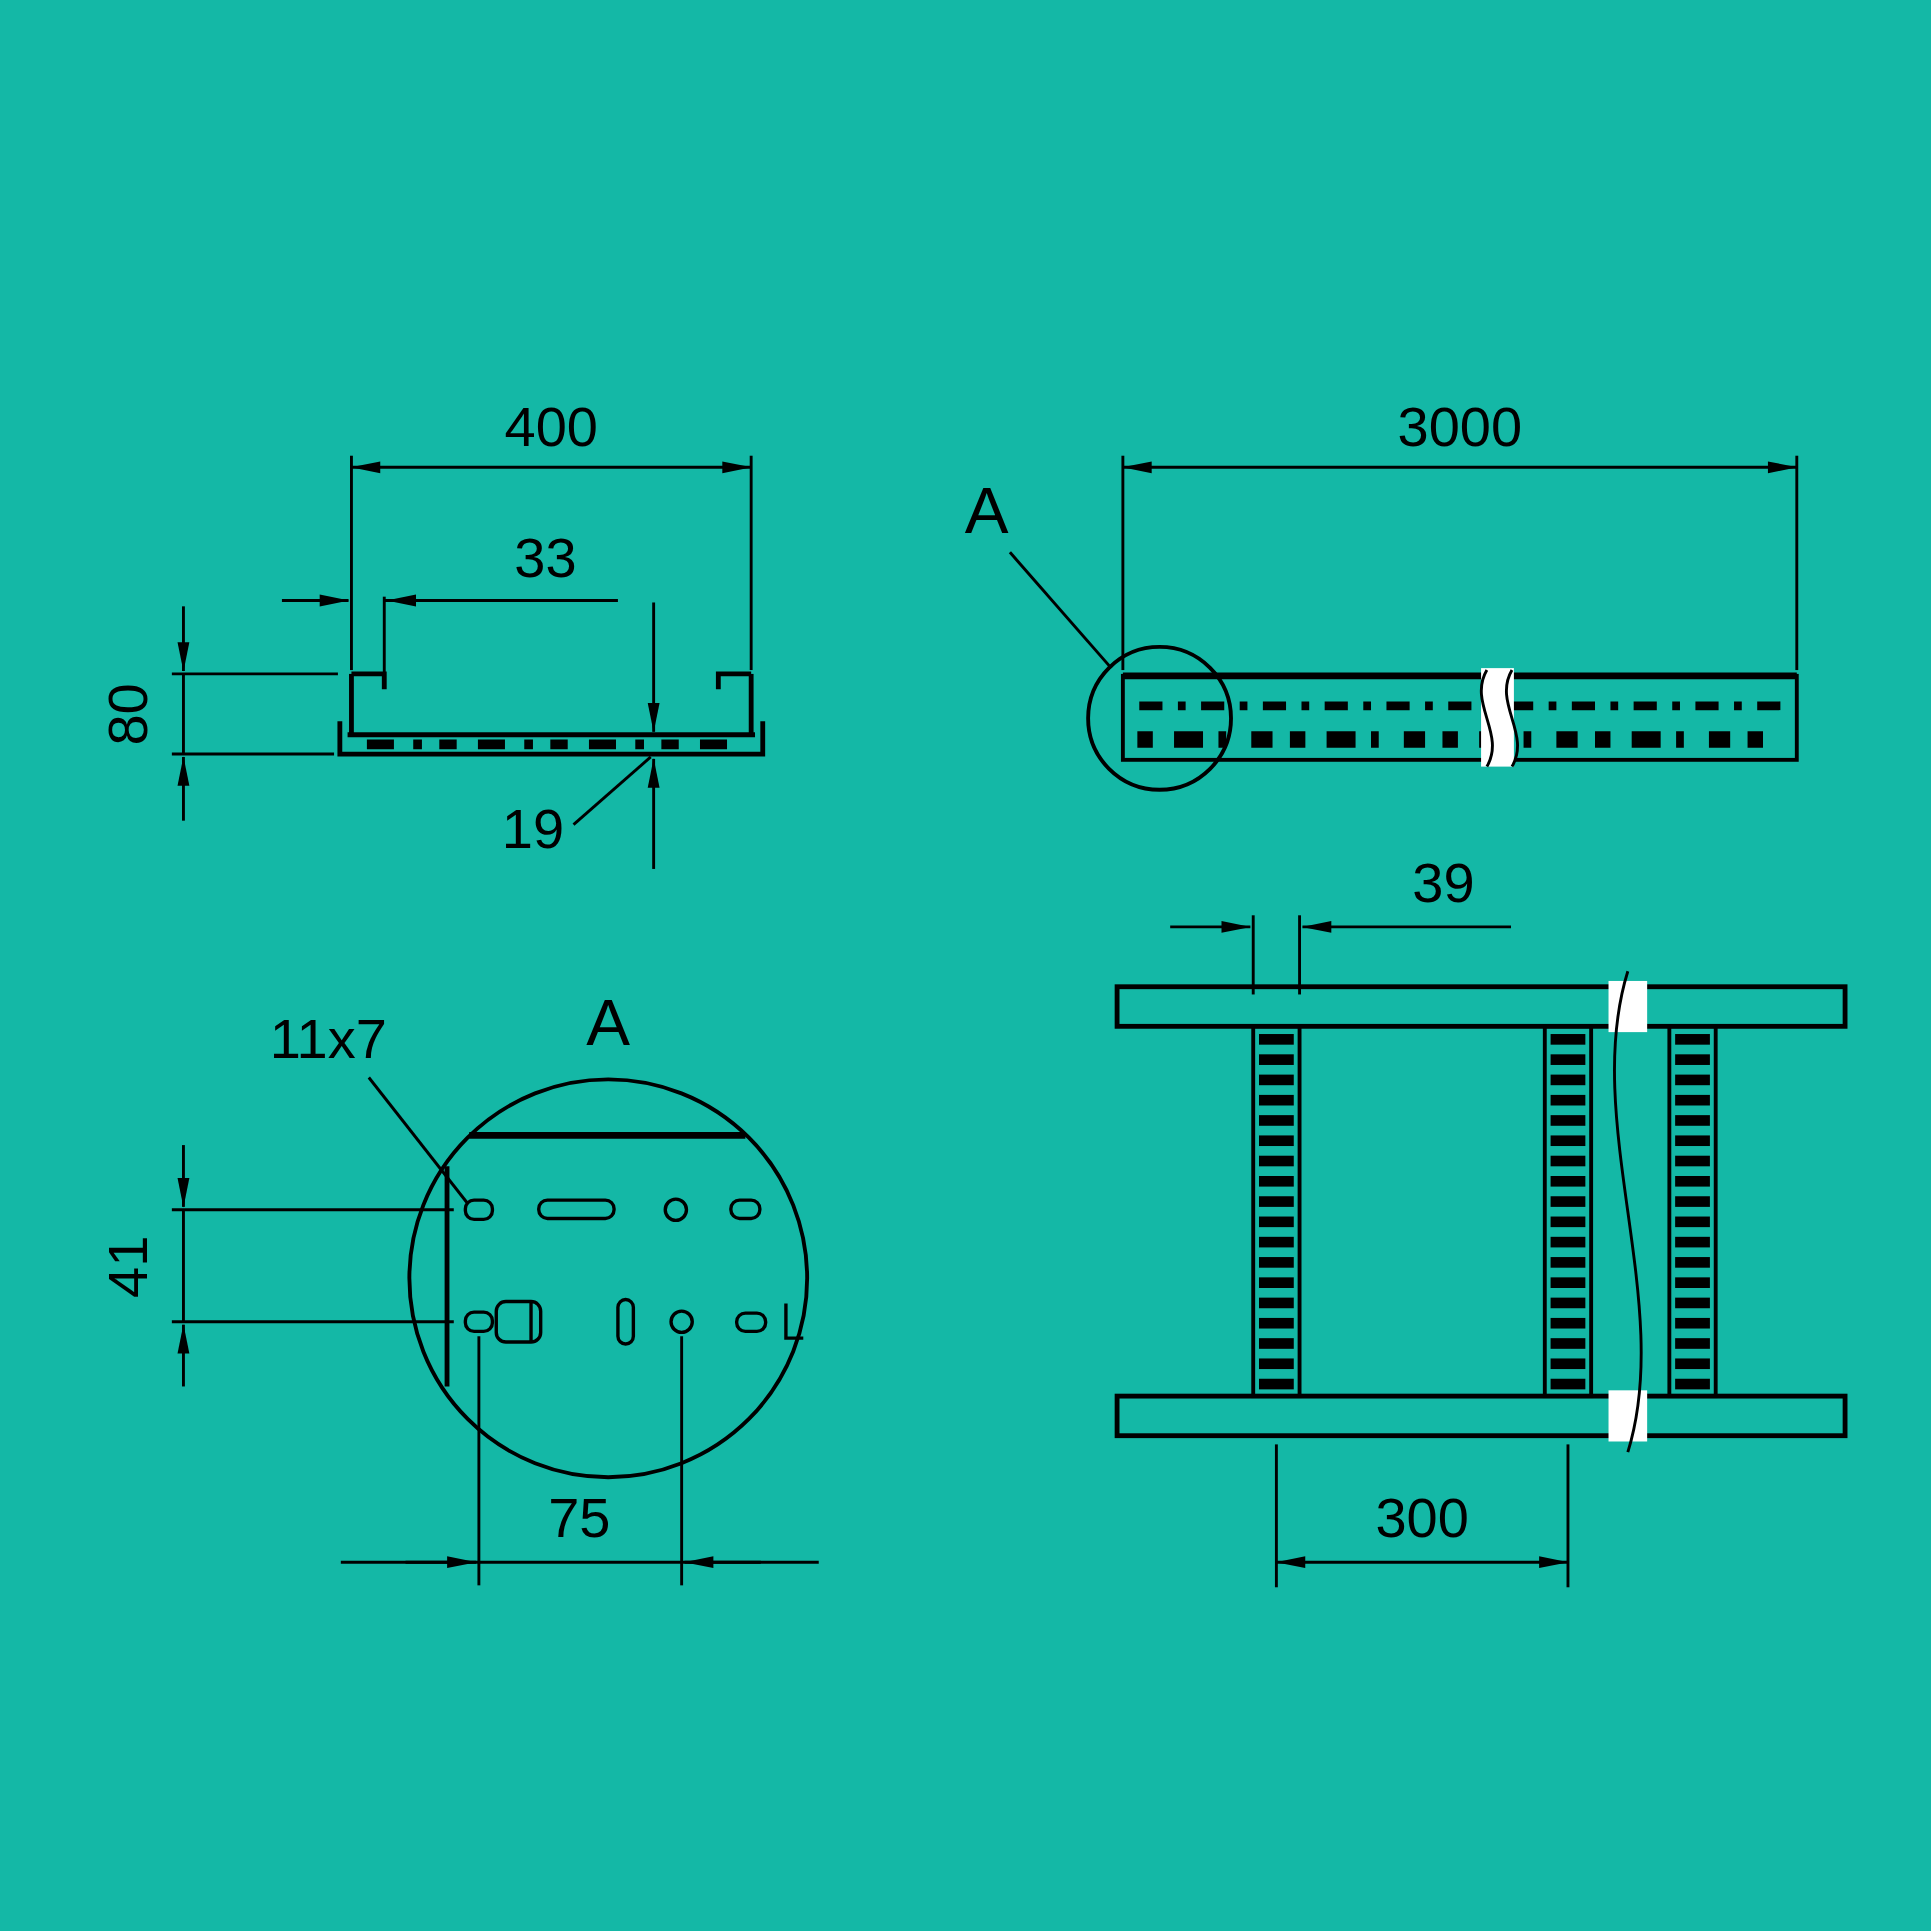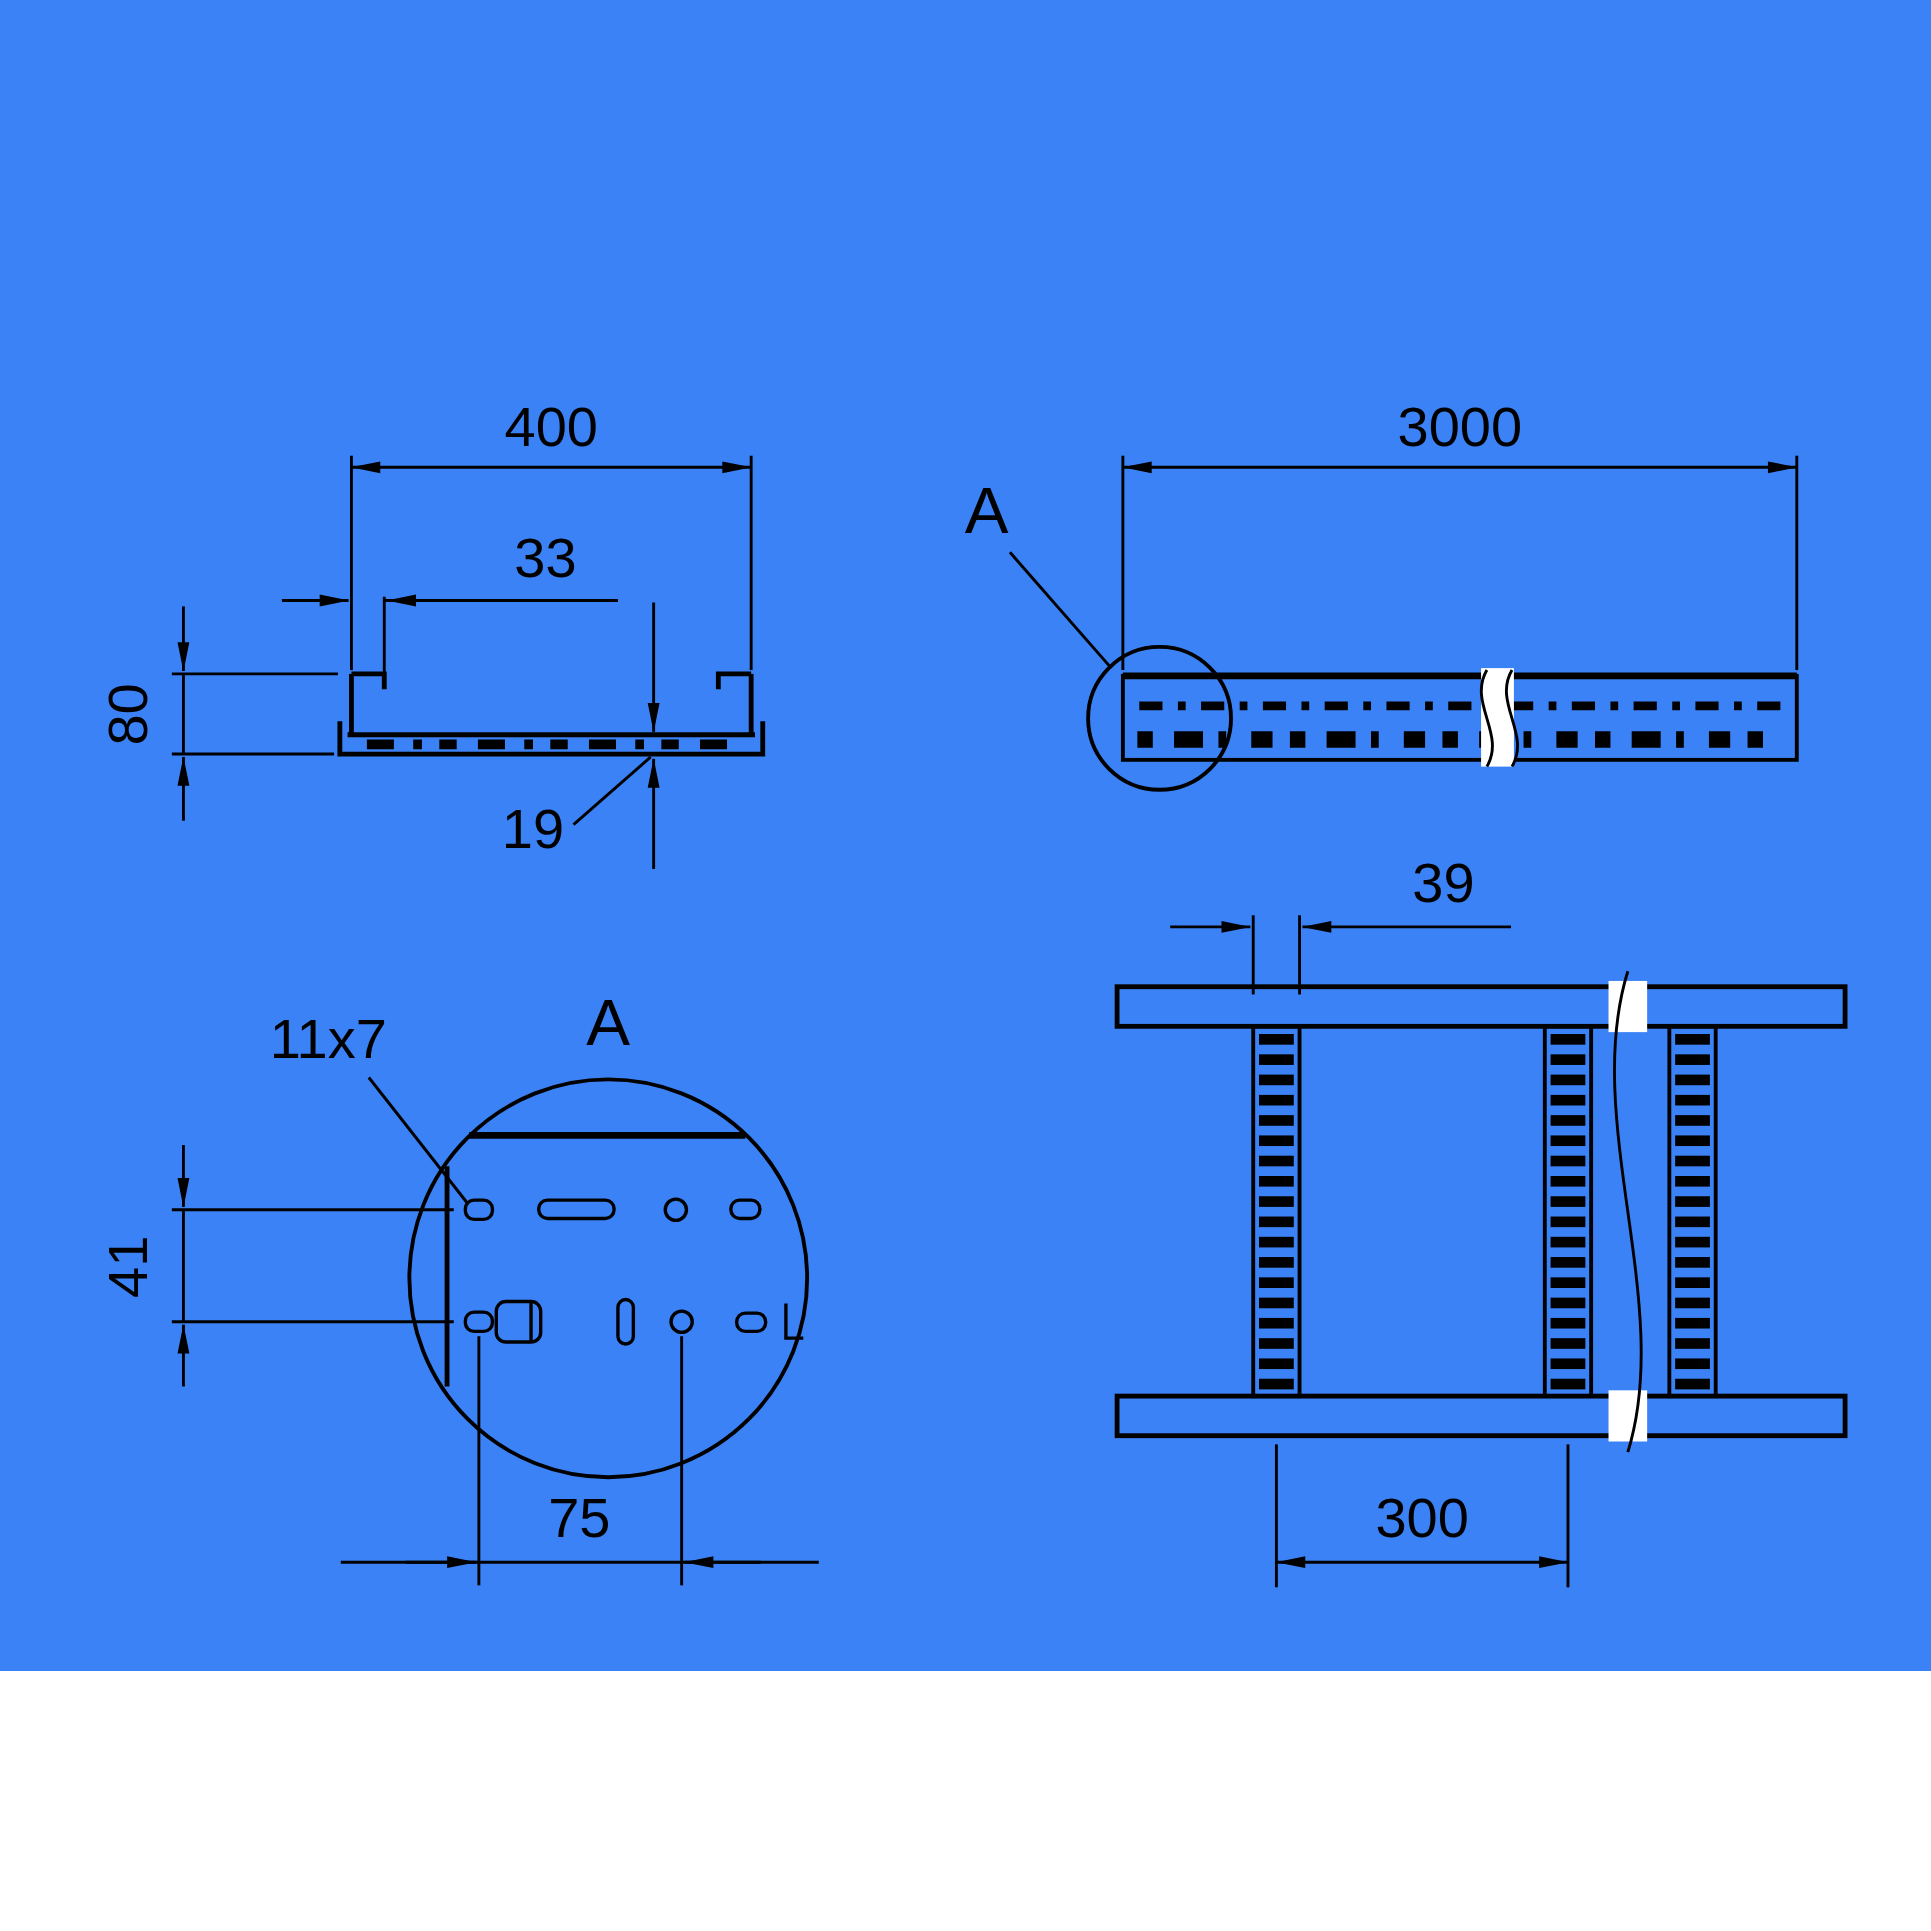--- a/index.html
+++ b/index.html
@@ -1,16 +1,16 @@
 <!DOCTYPE html>
 <html><head>
 <meta charset="utf-8">
 <style>
   html,body{margin:0;padding:0;background:#ffffff;}
-  .canvas{width:1931px;height:1671px;background:#3b82f6;position:relative;}
+  .canvas{width:1931px;height:1931px;background:#14b8a6;position:relative;}
   svg{display:block;}
   .ol{stroke:#000;stroke-width:5;fill:none;stroke-linecap:butt;}
   .ol-thin{stroke:#000;stroke-width:4;fill:none;}
   .ol-thick{stroke:#000;stroke-width:7;fill:none;}
   .dl{stroke:#000;stroke-width:3;fill:none;}
   .leader{stroke:#000;stroke-width:3;fill:none;}
   .white{fill:#fff;stroke:none;}
   .holes{stroke:#000;stroke-width:3.5;fill:none;}
   .txt{font-family:"Liberation Sans",sans-serif;font-size:58px;fill:#000;}
   .txt-lg{font-family:"Liberation Sans",sans-serif;font-size:68px;fill:#000;}

